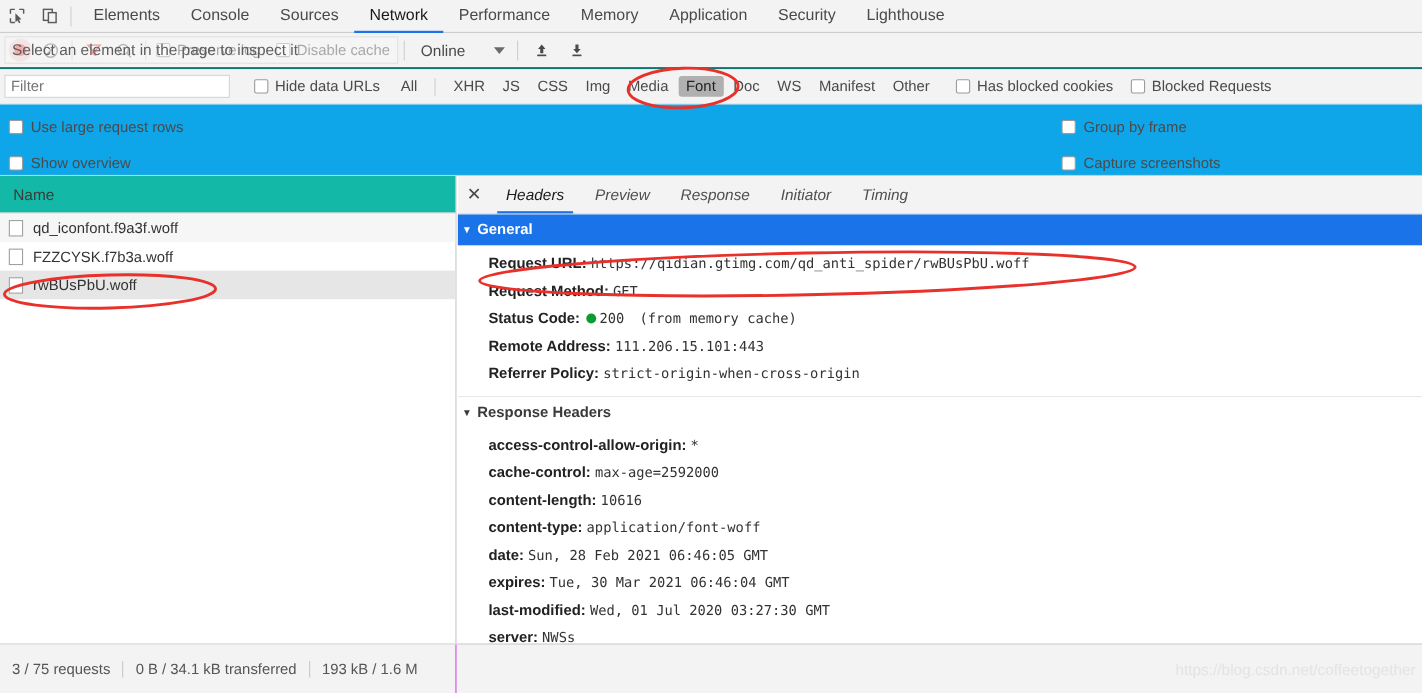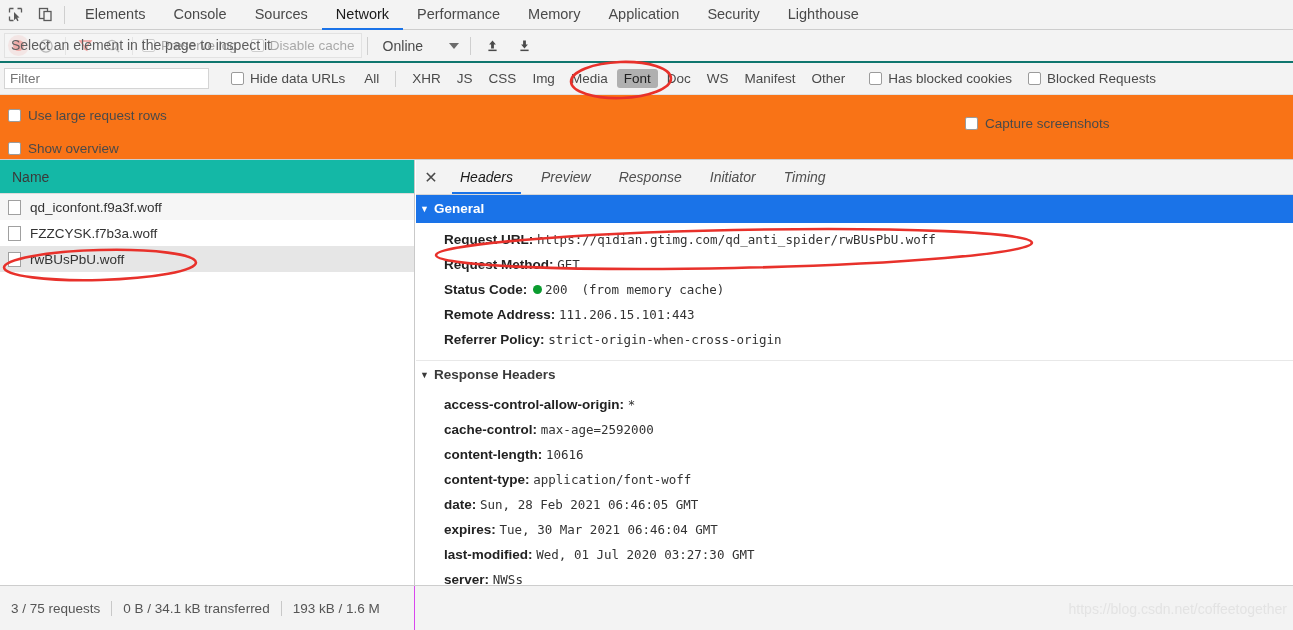--- a/index.html
+++ b/index.html
@@ -115,21 +115,21 @@
   .ftype {
     font-size: 13.5px; color: #4a4a4a;
     padding: 2px 7px; border-radius: 3px; margin: 0 1px;
     white-space: nowrap;
   }
   .ftype.sel { background: #b0b0b0; color: #212121; }
 
   
   .optsrow {
     position: absolute; left: 0; top: 95px; width: 1293px; height: 65px;
-    background: #f97316;
+    background: #0ea5e9;
     border-bottom: 1px solid #cdcdcd;
   }
   .opt-left { position: absolute; left: 8px; top: 8px; }
   .opt-right { position: absolute; left: 965px; top: 8px; }
   .opt-row { display: flex; align-items: center; gap: 7px; height: 25px; font-size: 13.5px; color: #4a4a4a; }
 
   
   .leftpane {
     position: absolute; left: 0; top: 160px; width: 415px; height: 425px;
     background: #ffffff;
@@ -341,20 +341,24 @@
       <label class="opt-row">
         <span class="cb"></span>
         <span>Use large request rows</span>
       </label>
       <label class="opt-row" style="margin-top:8px;">
         <span class="cb"></span>
         <span>Show overview</span>
       </label>
     </div>
     <div class="opt-right">
+      <label class="opt-row">
+        <span class="cb"></span>
+        <span>Group by frame</span>
+      </label>
       <label class="opt-row" style="margin-top:8px;">
         <span class="cb"></span>
         <span>Capture screenshots</span>
       </label>
     </div>
   </div>
 
   <div class="leftpane">
     <div class="lp-header">Name</div>
     <div class="lp-row odd">

